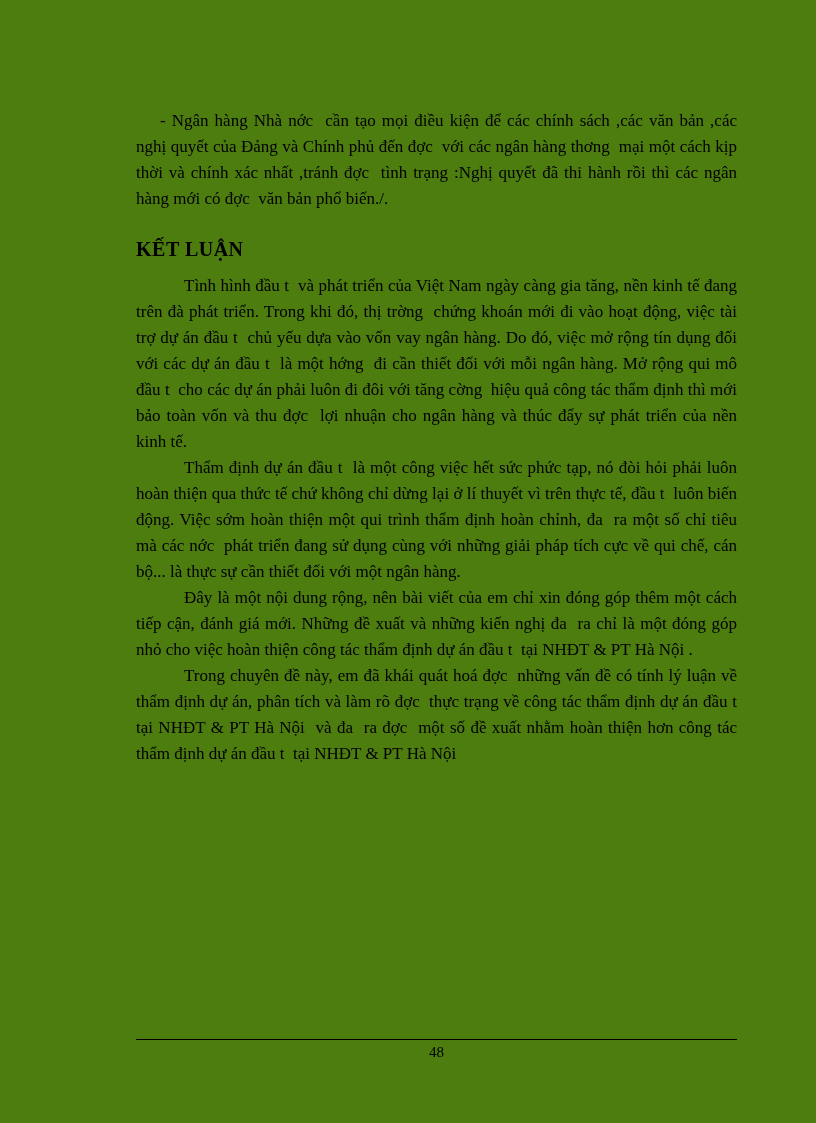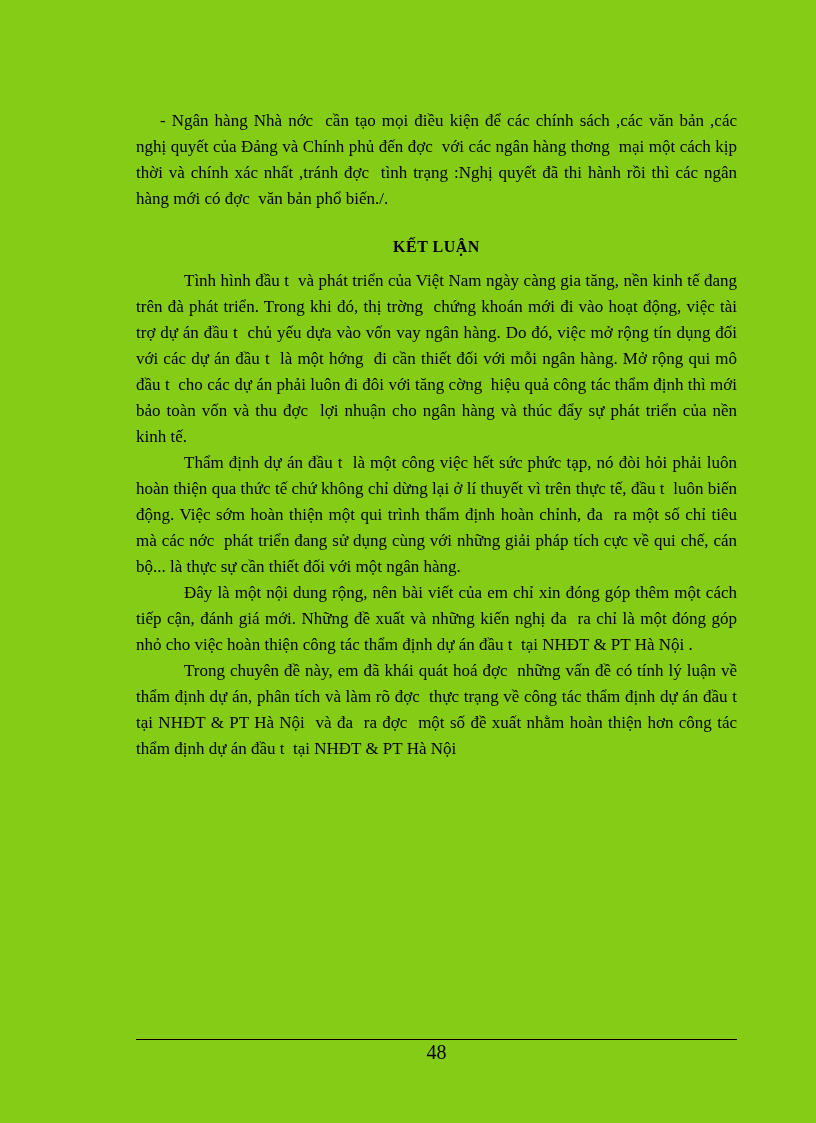--- a/index.html
+++ b/index.html
@@ -4,21 +4,21 @@
 <style>
   html, body {
     margin: 0;
     padding: 0;
     background: #ffffff;
   }
   .page {
     position: relative;
     width: 816px;
     height: 1123px;
-    background: #84cc16;
+    background: #4d7c0f;
     font-family: "Liberation Serif", serif;
     color: #000000;
     overflow: hidden;
   }
   .content {
     position: absolute;
     left: 136px;
     top: 108px;
     width: 601px;
   }
@@ -28,42 +28,42 @@
     line-height: 26px;
     text-align: justify;
     text-indent: 48px;
     white-space: pre-wrap;
   }
   .para.small-indent {
     text-indent: 24px;
   }
   .heading {
     margin: 26px 0 12px 0;
-    font-size: 16px;
+    font-size: 20px;
     font-weight: bold;
-    text-align: center;
+    text-align: left;
     letter-spacing: 0.5px;
   }
   .em-seg {
     font-weight: bold;
     font-style: italic;
   }
   .footer {
     position: absolute;
     left: 136px;
     top: 1039px;
     width: 601px;
   }
   .footer-line {
     border-top: 1px solid #000000;
     height: 0;
   }
   .page-number {
     text-align: center;
-    font-size: 20px;
+    font-size: 15px;
     line-height: 22px;
     margin-top: 1px;
   }
 </style>
 </head>
 <body>
 
 <div class="page">
 
   <div class="content">

